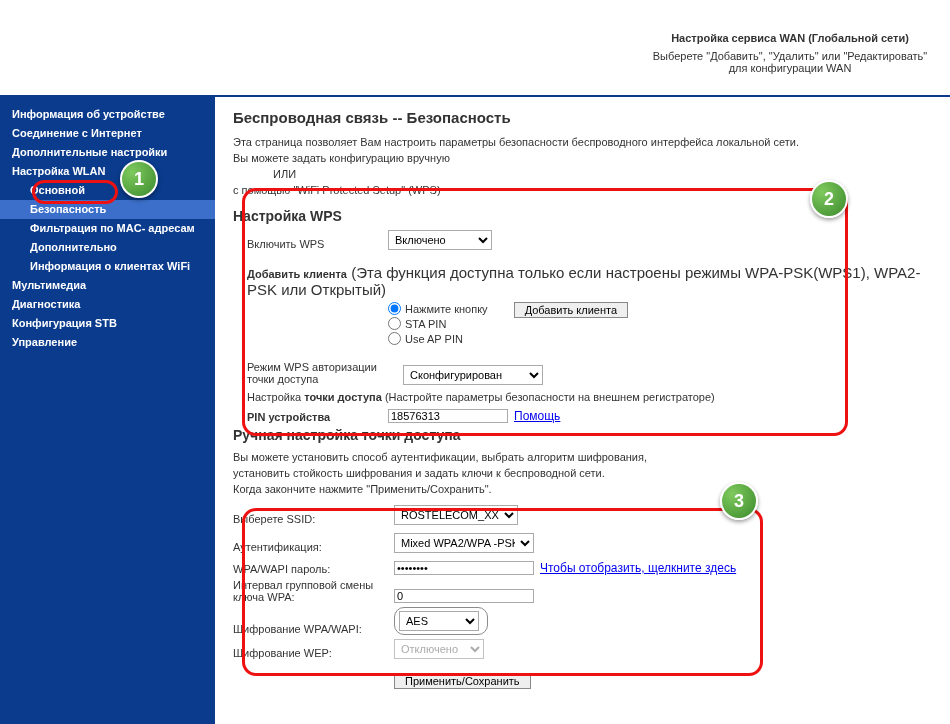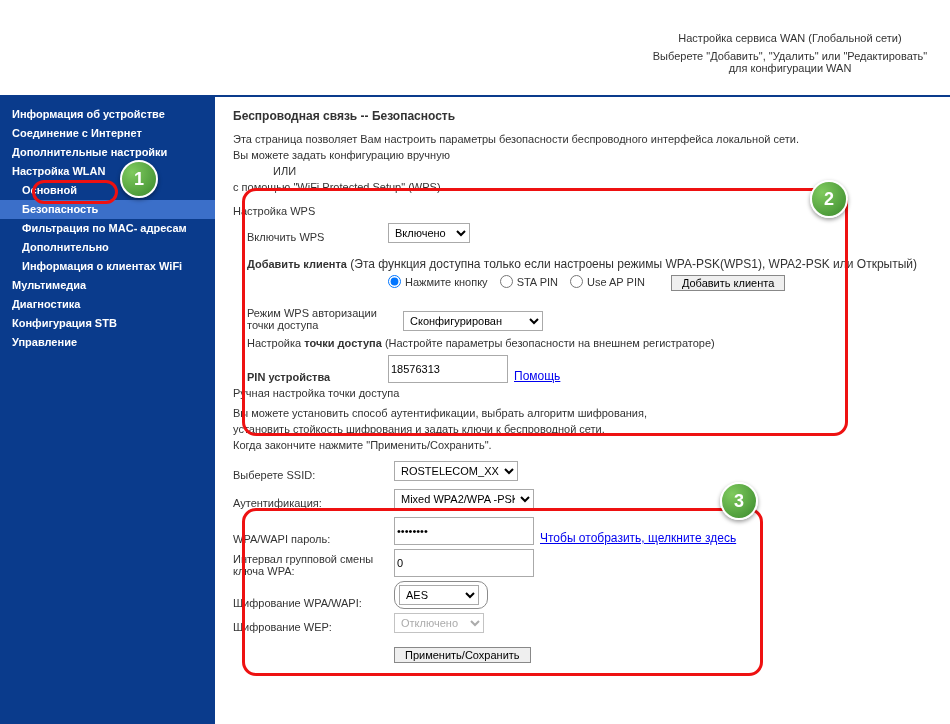--- a/index.html
+++ b/index.html
@@ -1,45 +1,45 @@
 <!DOCTYPE html>
 <html><head>
 <meta charset="utf-8">
 <style>
 html,body{margin:0;padding:0;font-family:Arial,Helvetica,sans-serif;font-size:12px;background:#fff;color:#000}
 .page{width:950px;height:724px;position:relative;overflow:hidden;background:#ffffff}
 .header{position:relative;height:95px;border-bottom:2px solid #0a3b8c}
 .header-text{position:absolute;right:20px;top:32px;width:280px;text-align:center;font-size:11px;color:#333}
-.header-text .ht1{font-weight:normal;margin-bottom:6px}
+.header-text .ht1{font-weight:bold;margin-bottom:6px}
 .body{display:flex;height:calc(100% - 95px)}
 .sidebar{width:215px;min-width:215px;background:#0a3b8c;color:#fff;padding:8px 0;position:relative}
 .sidebar a{display:block;color:#fff;text-decoration:none;font-size:11px;padding:2px 10px 2px 12px;font-weight:bold;line-height:15px}
-.sidebar a.sub{padding-left:22px}
+.sidebar a.sub{padding-left:30px}
 .sidebar a.active{background:#3b6fc9}
 .content{flex:1;padding:12px 18px;position:relative;font-size:11px;color:#333}
-.content h2{font-size:12px;font-weight:bold;margin:0 0 8px 0}
-.content h3{font-size:11px;font-weight:normal;margin:10px 0 6px 0}
+.content h2{font-size:15px;font-weight:bold;margin:0 0 8px 0}
+.content h3{font-size:14px;font-weight:bold;margin:10px 0 6px 0}
 .desc{margin-bottom:8px;line-height:16px}
 .indent{margin-left:40px}
 .box{position:relative}
 .row{display:flex;align-items:flex-end;margin:4px 0;gap:6px}
 .lbl{width:135px}
 .lbl2{width:155px}
-select,input[type=text],input[type=password]{font-size:11px;padding:1px 2px;border:1px solid #aaa;background:#fff;height:28px;box-sizing:border-box}
+select,input[type=text],input[type=password]{font-size:11px;padding:1px 2px;border:1px solid #aaa;background:#fff;height:14px;box-sizing:border-box}
 select{height:20px}
 input[type=text]{width:120px}
 .btn{font-size:11px;padding:1px 10px;border:1px solid #888;background:#efefef;cursor:pointer}
 a.link{color:#0000ee;text-decoration:underline;cursor:pointer;font-size:12px}
 .pin-row .lbl{font-weight:bold}
 .hrred{position:absolute;border:3px solid #e11;border-radius:14px;pointer-events:none}
 .circ{position:absolute;width:34px;height:34px;border-radius:50%;background:radial-gradient(circle at 30% 30%,#7fca5e,#3a892c);color:#fff;font-weight:bold;font-size:18px;display:flex;align-items:center;justify-content:center;box-shadow:0 2px 4px rgba(0,0,0,.4);border:2px solid #fff}
-.radio-col{display:flex;flex-direction:row;gap:12px}
+.radio-col{display:flex;flex-direction:column;gap:2px}
 .radio-col label{display:flex;align-items:center;gap:4px;font-size:11px}
 .radio-col input{margin:0}
-.small-note{font-size:12px;color:#333}
+.small-note{font-size:15px;color:#333}
 .ap-note{margin:6px 0}
 .grey-border{display:inline-block;border:1.5px solid #8b8b8b;padding:3px 8px 3px 4px;border-radius:10px}
 
 
 .hl1{left:32px;top:180px;width:80px;height:18px}
 .hl2{left:242px;top:188px;width:600px;height:242px}
 .hl3{left:242px;top:508px;width:515px;height:162px}
 .c1{left:120px;top:160px}
 .c2{left:810px;top:180px}
 .c3{left:720px;top:482px}
@@ -79,21 +79,21 @@
       <div>Вы можете задать конфигурацию вручную</div>
       <div class="indent">ИЛИ</div>
       <div>с помощью "WiFi Protected Setup" (WPS)</div>
     </div>
 
     <div class="box">
       <h3>Настройка WPS</h3>
       <div style="padding-left:14px">
         <div class="row">
           <span class="lbl">Включить WPS</span>
-          <select style="width:82px"><option>Включено</option></select>
+          <select style="width:104px"><option>Включено</option></select>
         </div>
         <div class="row" style="margin-top:14px;align-items:flex-start">
           <span><b>Добавить клиента</b><span class="small-note"> (Эта функция доступна только если настроены режимы WPA-PSK(WPS1), WPA2-PSK или Открытый)</span></span>
         </div>
         <div class="row" style="align-items:flex-start">
           <span class="lbl"></span>
           <div class="radio-col">
             <label>
                   <input type="radio" name="wm" checked="" style="">
                   <span>Нажмите кнопку</span>

